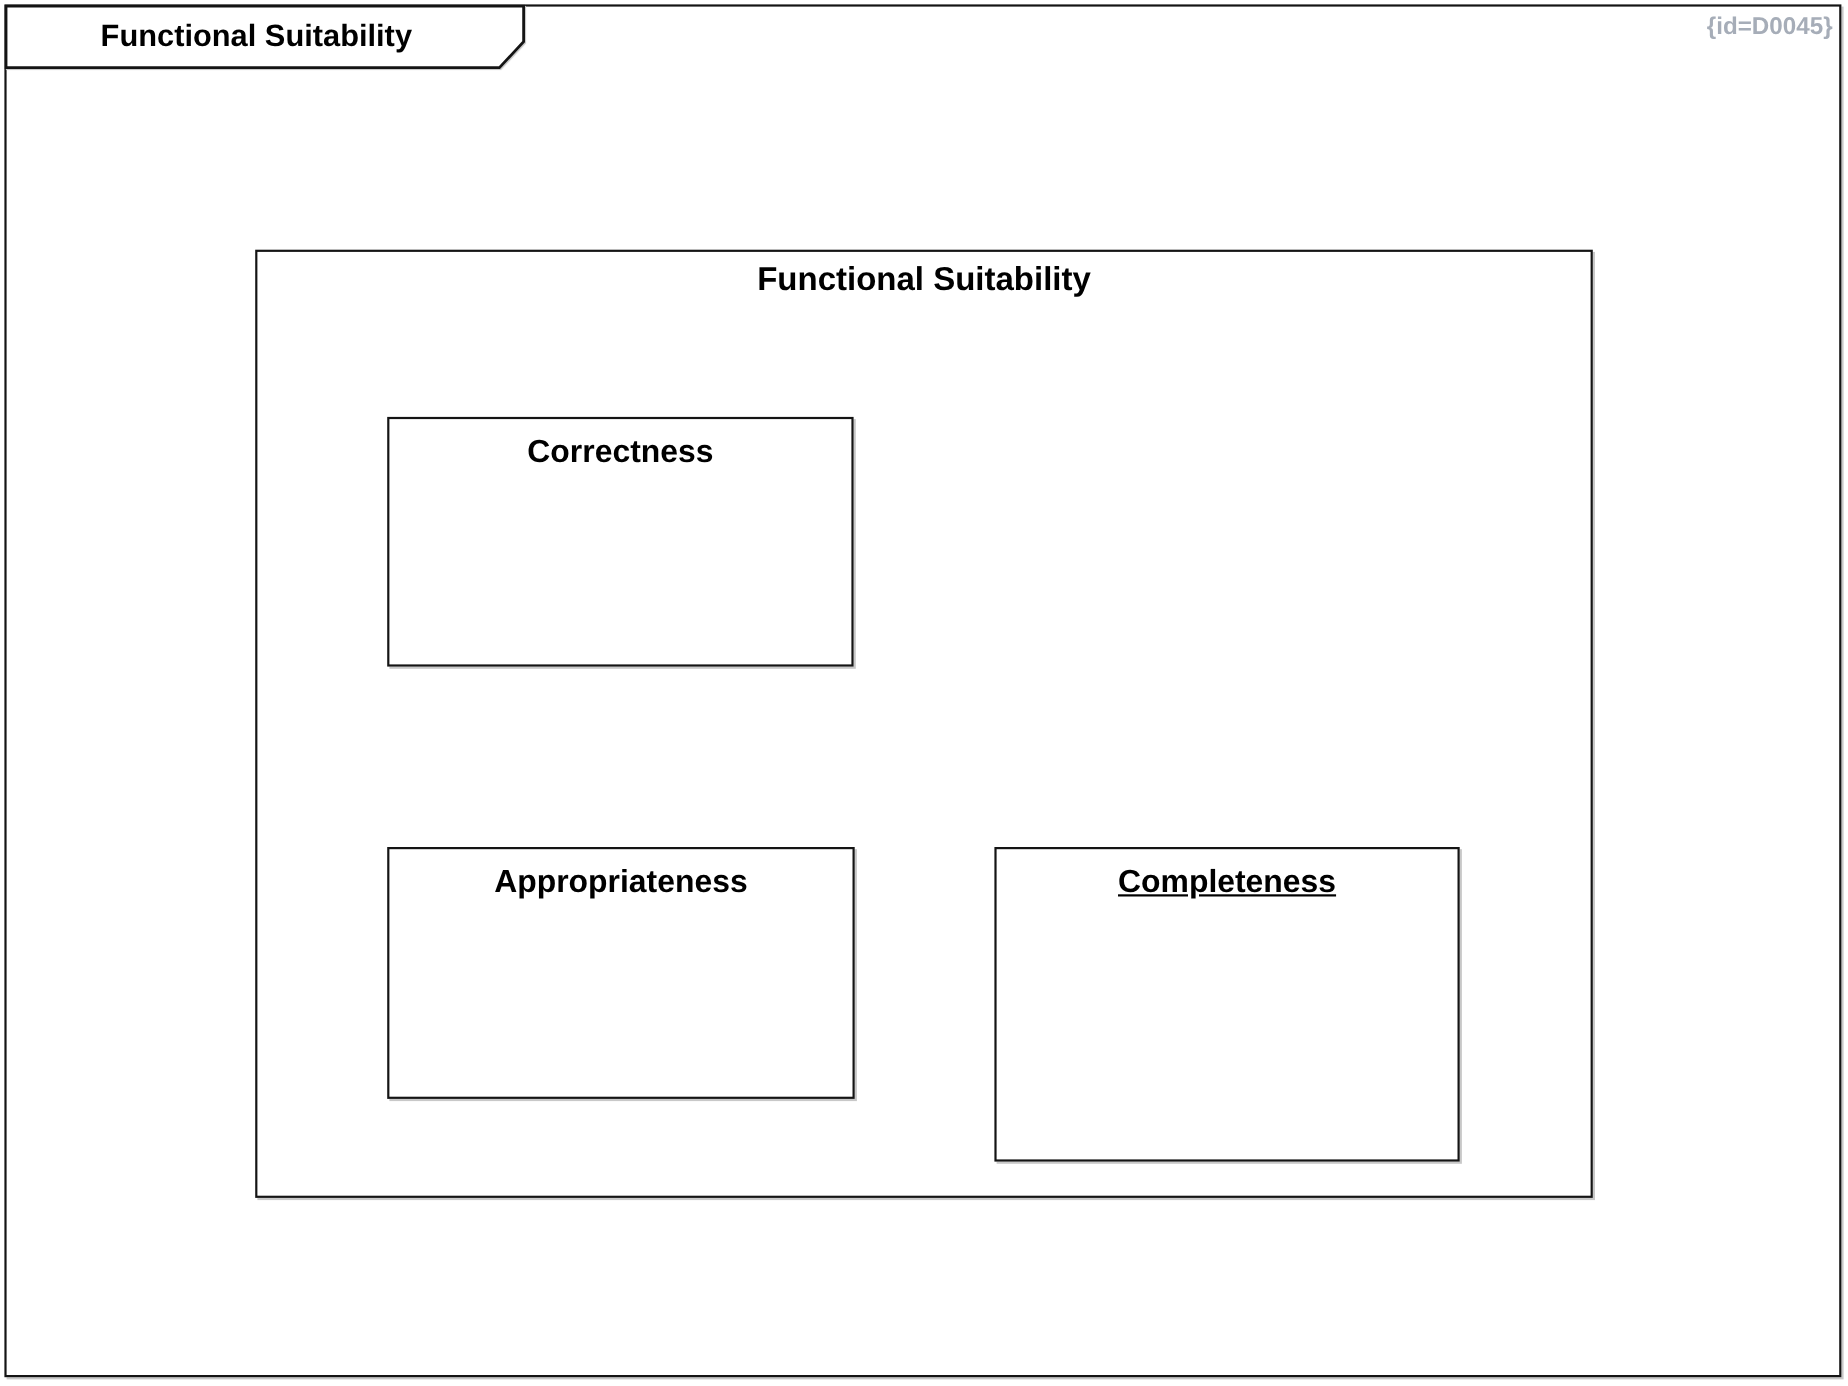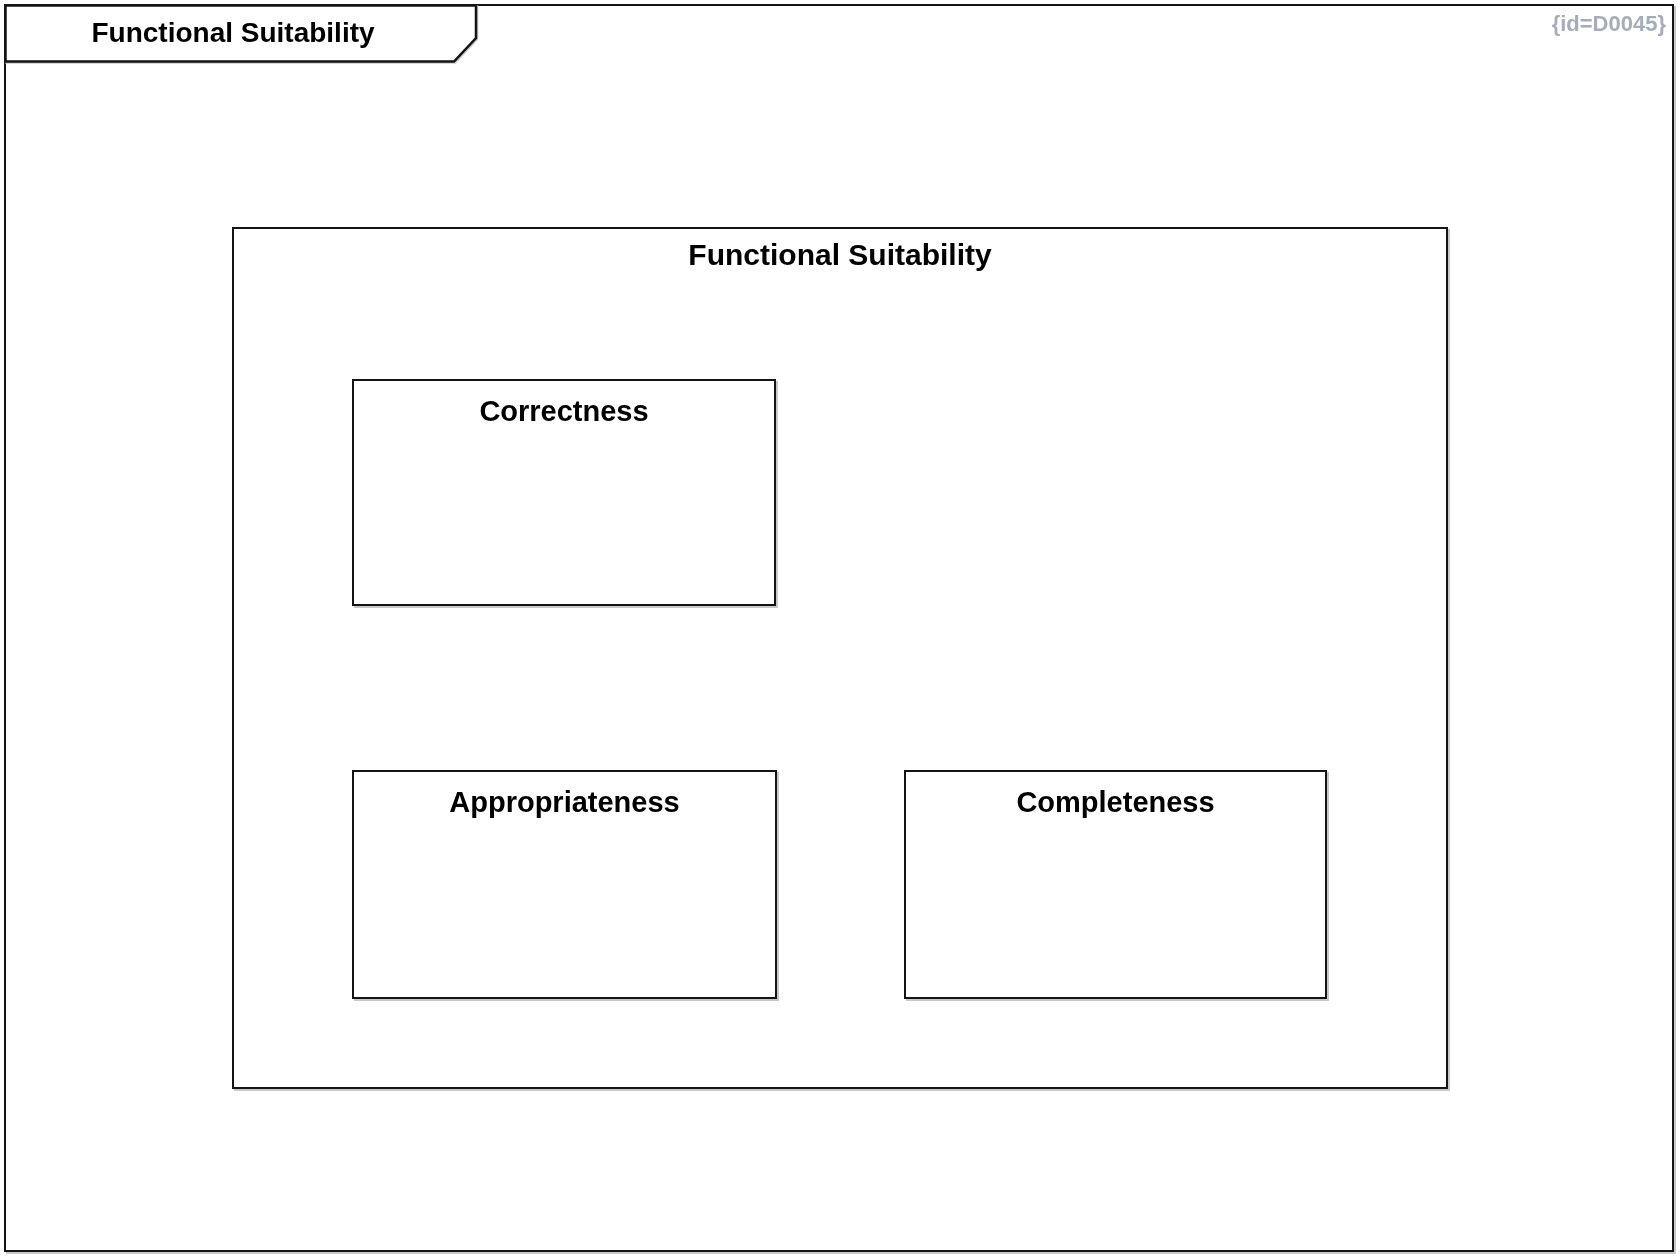--- a/index.html
+++ b/index.html
@@ -87,21 +87,21 @@
     background: #ffffff;
     text-align: center;
   }
   .block-title {
     padding-top: 14px;
     font-size: 29px;
     font-weight: 700;
   }
   .block-correctness    { left: 118px; top: 150px; width: 424px; height: 227px; }
   .block-appropriateness{ left: 118px; top: 541px; width: 425px; height: 229px; }
-  .block-completeness   { left: 670px; top: 541px; width: 423px; height: 229px; }
+  .block-completeness   { left: 670px; top: 541px; width: 423px; height: 286px; text-decoration: underline; }
 </style>
 </head>
 <body>
 
 <div class="page">
 
   <div class="frame"></div>
 
   <svg class="tab-svg" viewBox="0 0 482 64" aria-hidden="true">
     <polygon points="1.5,1.5 472,1.5 472,34 450,57.5 1.5,57.5" fill="#ffffff" stroke-width="2.5" stroke="#141414"></polygon>

